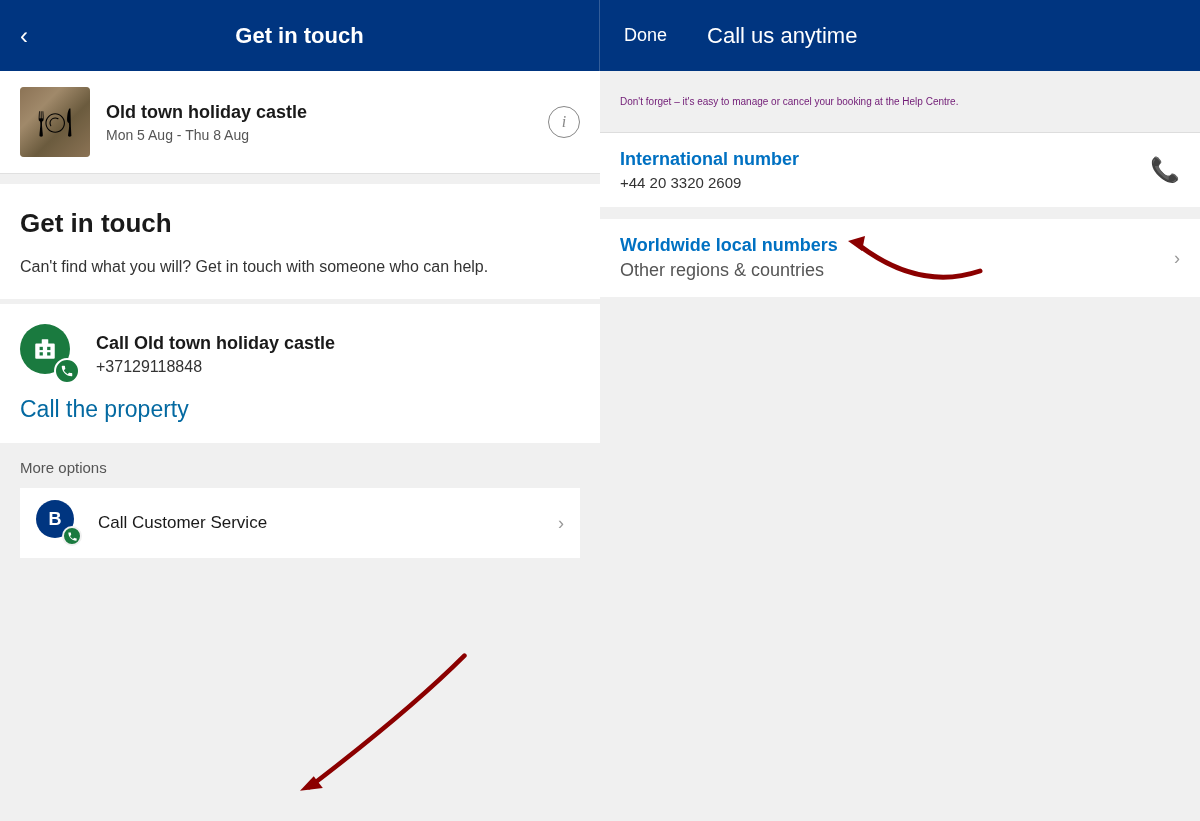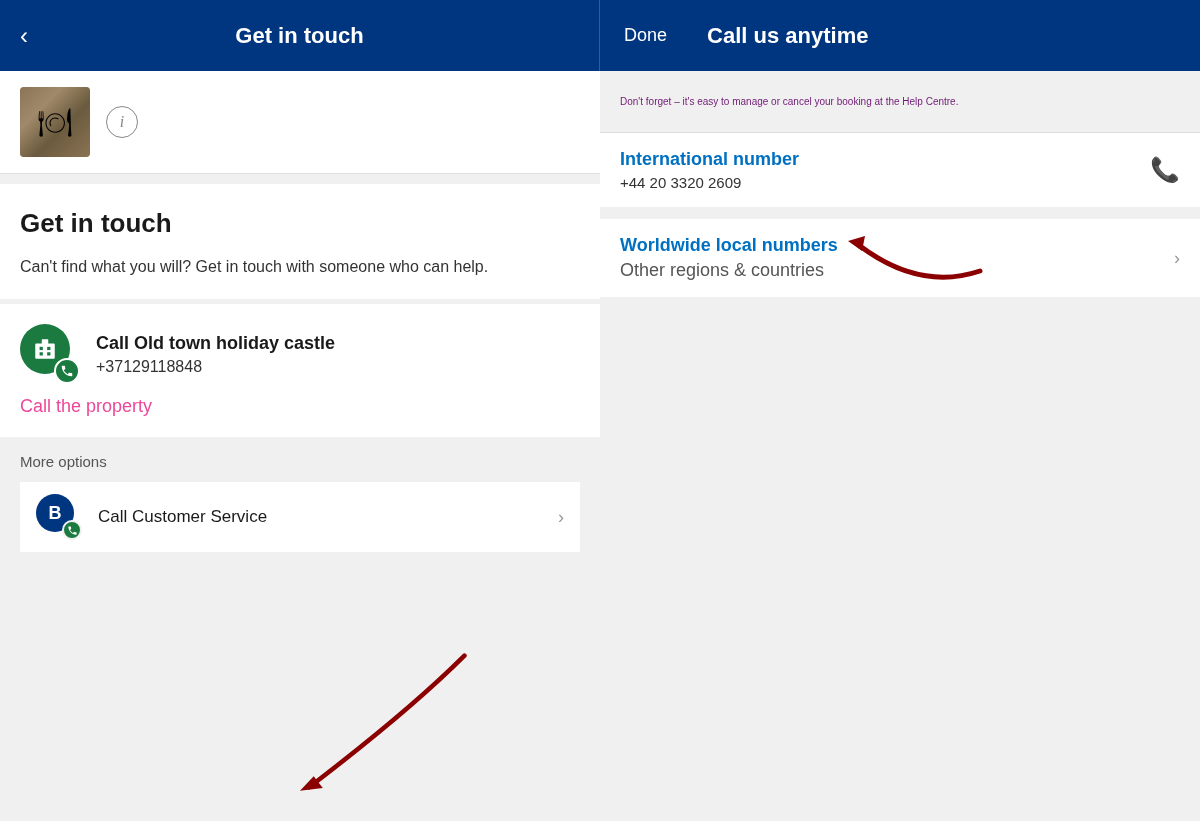--- a/index.html
+++ b/index.html
@@ -41,21 +41,21 @@
     .header-done {
       color: white;
       font-size: 18px;
       font-weight: 400;
       padding: 0 24px;
       cursor: pointer;
     }
     .header-call-title {
       color: white;
       font-size: 22px;
-      font-weight: 700;
+      font-weight: 400;
       padding-left: 16px;
     }
 
     
     .main {
       display: flex;
       flex: 1;
       overflow: hidden;
     }
 
@@ -208,22 +208,22 @@
       font-size: 16px;
       color: #333;
     }
     .call-property-desc {
       font-size: 15px;
       color: #333;
       line-height: 1.5;
       margin-bottom: 16px;
     }
     .call-link {
-      color: #ec4899;
-      font-size: 18px;
+      color: #0369a1;
+      font-size: 23px;
       font-weight: 500;
       text-decoration: none;
       cursor: pointer;
     }
 
     
     .more-options {
       padding: 16px 20px 8px;
     }
     .more-options-label {
@@ -397,20 +397,24 @@
   </div>
 </div>
 
 <div class="main">
 
   <div class="left-panel-wrapper">
     <div class="left-panel">
 
       <div class="property-card">
         <div class="property-img"></div>
+        <div class="property-info">
+          <div class="property-name">Old town holiday castle</div>
+          <div class="property-dates">Mon 5 Aug - Thu 8 Aug</div>
+        </div>
         <div class="info-icon">i</div>
       </div>
 
       <div class="get-in-touch-section">
         <h2 class="section-heading">Get in touch</h2>
         <p class="section-desc">Can't find what you will? Get in touch with someone who can help.</p>
       </div>
 
       <div class="call-property-card">
         <div class="call-property-header">

